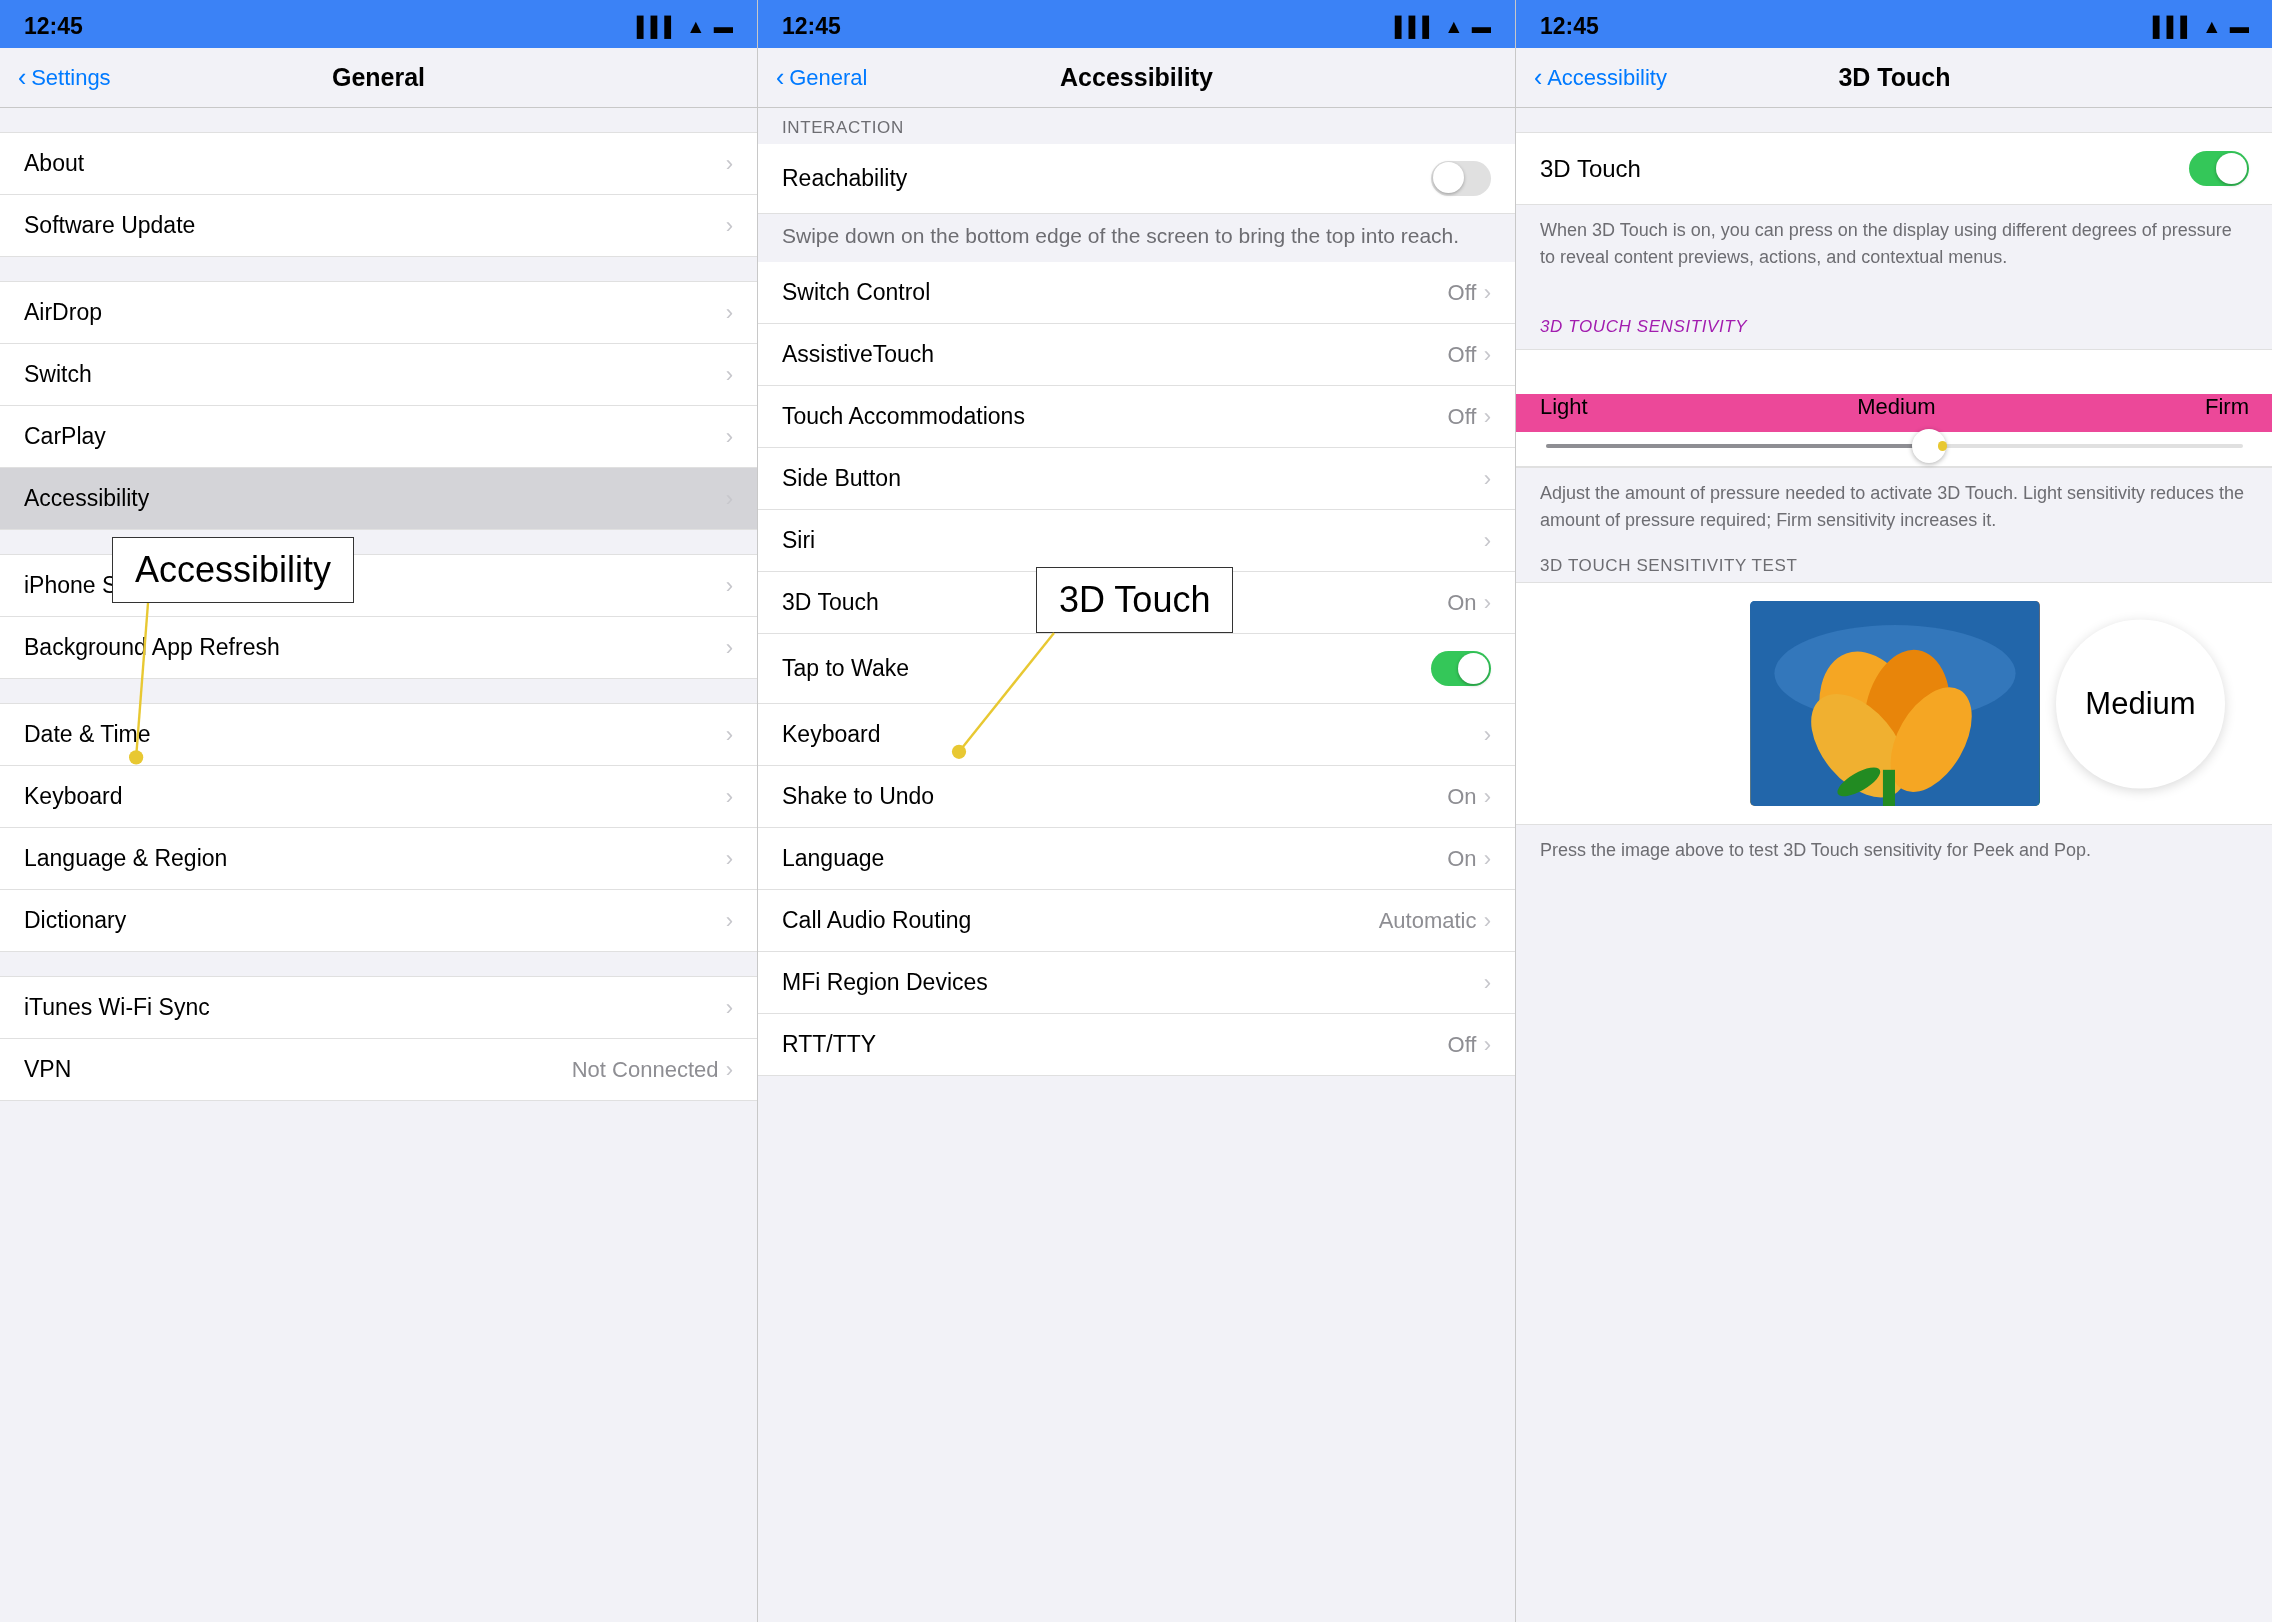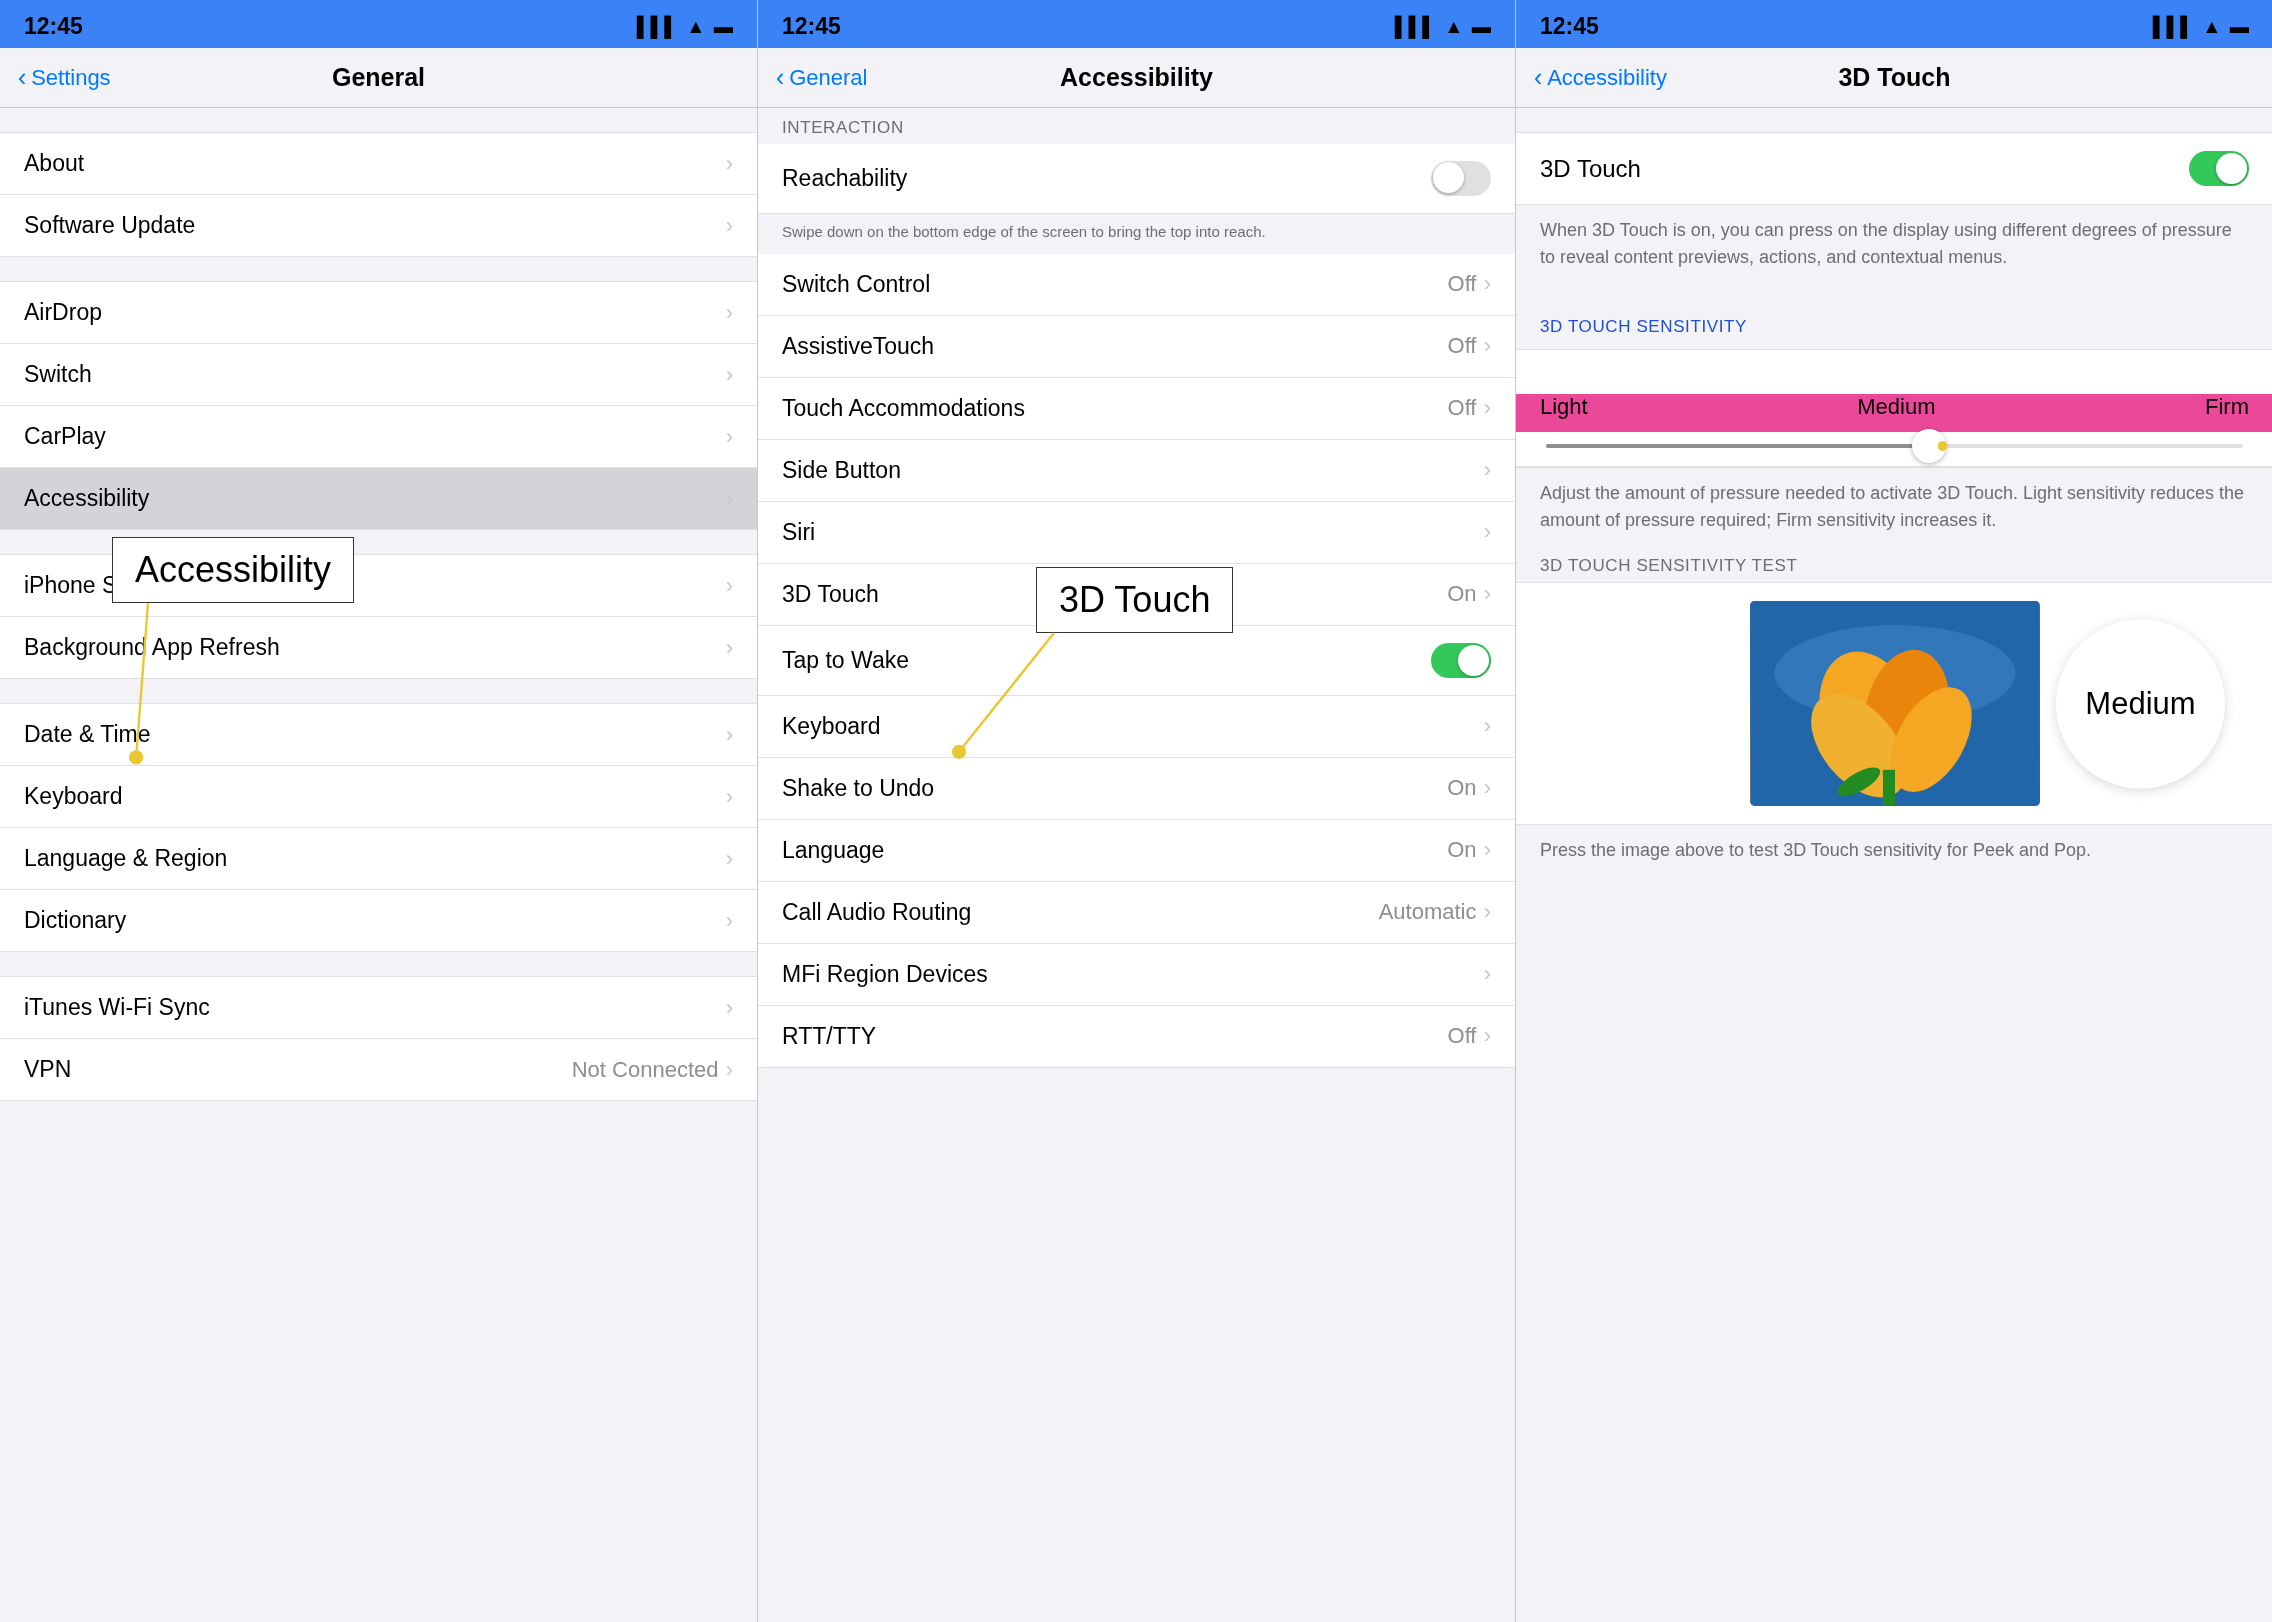--- a/index.html
+++ b/index.html
@@ -156,21 +156,21 @@
     .section-header {
       padding: 9.7px 24px 6px;
       font-size: 17px;
       color: #6d6d72;
       letter-spacing: 0.6px;
       text-transform: uppercase;
       background: #f2f2f7;
     }
     .section-footer {
       padding: 7.2px 24px 12px;
-      font-size: 15px;
+      font-size: 21px;
       color: #6d6d72;
       background: #f2f2f7;
       line-height: 1.4;
     }
     .td-touch-row {
       display: flex;
       align-items: center;
       justify-content: space-between;
       padding: 18px 24px;
       background: #fff;
@@ -189,23 +189,24 @@
       color: #6d6d72;
       line-height: 1.5;
       background: #f2f2f7;
     }
     .sensitivity-section {
       margin-top: 24px;
     }
     .sensitivity-header {
       padding: 9.7px 24px 12px;
       font-size: 17px;
-      color: #1d4ed8;
+      color: #a21caf;
       letter-spacing: 0.6px;
       text-transform: uppercase;
+      font-style: italic;
     }
     .sensitivity-labels {
       display: flex;
       justify-content: space-between;
       padding: 0 24px 12px;
       background: #ec4899;
       margin-top: 44px;
     }
     .sens-label {
       font-size: 22px;

